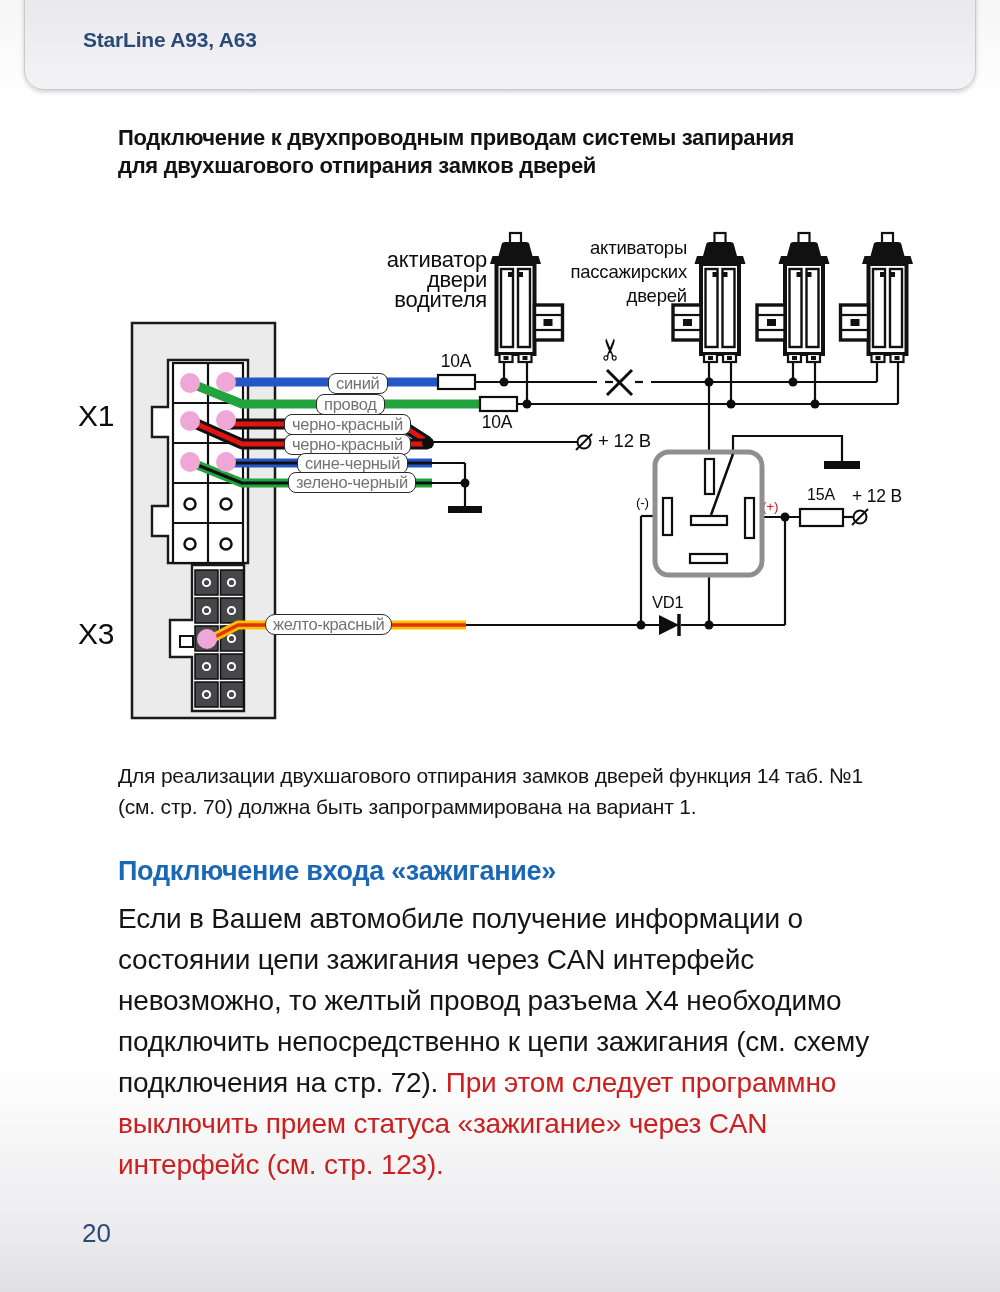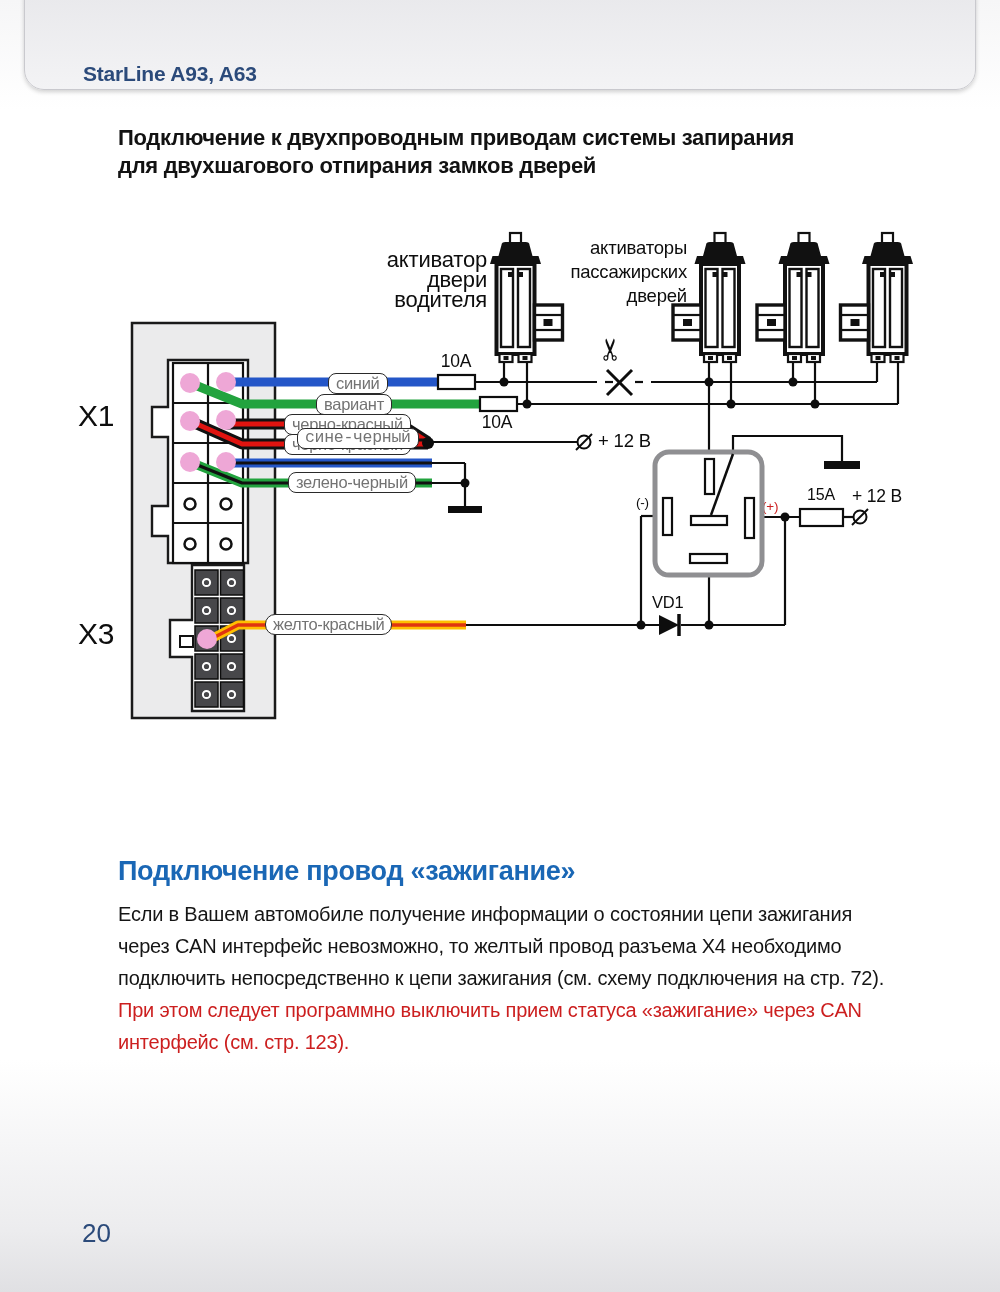--- a/index.html
+++ b/index.html
@@ -2,27 +2,27 @@
 <html><head>
 <meta charset="utf-8">
 <style>
   html,body{margin:0;padding:0;}
   body{font-family:"Liberation Sans",sans-serif;}
   #page{position:relative;width:1000px;height:1292px;overflow:hidden;
         background:linear-gradient(180deg,#f6f6f7 0px,#ffffff 110px,#ffffff 1060px,#ececee 1230px,#e0e0e3 1292px);}
   
   #header-card{position:absolute;left:24px;top:-22px;width:950px;height:110px;border-radius:20px;
       background:linear-gradient(180deg,#e7e7ea,#f3f3f5);border:1px solid #c9c9ce;box-shadow:0 2px 4px rgba(0,0,0,.18);}
-  #header-title{position:absolute;left:83px;top:28px;font-size:21px;font-weight:bold;color:#2b4a7a;letter-spacing:-0.2px;margin-top:34px;}
+  #header-title{position:absolute;left:83px;top:28px;font-size:21px;font-weight:bold;color:#2b4a7a;letter-spacing:-0.2px;}
   
   #doc-title{position:absolute;left:118px;top:124px;width:780px;font-size:22px;font-weight:bold;color:#121212;
       line-height:28px;letter-spacing:-0.3px;white-space:pre-line;}
   #note-par{position:absolute;left:118px;top:760px;width:762px;font-size:21px;color:#151515;line-height:31px;letter-spacing:-0.2px;}
   #sec2-heading{position:absolute;left:118px;top:856px;font-size:27px;font-weight:bold;color:#1a67b5;letter-spacing:-0.3px;}
-  #sec2-par{position:absolute;left:118px;top:898px;width:772px;font-size:20px;color:#151515;line-height:32px;letter-spacing:-0.2px;}
+  #sec2-par{position:absolute;left:118px;top:898px;width:772px;font-size:28px;color:#151515;line-height:41px;letter-spacing:-0.2px;}
   #sec2-par .red{color:#cc1f1f;}
   #page-number{position:absolute;left:82px;top:1218px;font-size:26px;color:#2b4a7a;}
   
   .dtext{position:absolute;color:#0d0d0d;letter-spacing:-0.2px;}
   .ml{white-space:pre-line;}
   .lblbox{position:absolute;background:#fff;border:1.7px solid #2a2a2a;border-radius:8px;height:19px;
       line-height:18px;padding:0 7px;font-size:16.5px;color:#737373;letter-spacing:-0.3px;z-index:3;}
   #watermark{position:absolute;left:403px;top:618px;font-size:45px;font-weight:bold;font-style:italic;
       color:#e00606;letter-spacing:0.5px;z-index:4;}
   #scissors-icon{position:absolute;left:598px;top:332px;font-size:30px;color:#0d0d0d;transform:rotate(-90deg);z-index:2;}
@@ -237,26 +237,27 @@
   <div class="dtext" style="left:657px;top:536px;font-size:17px;">85</div>
   <div class="dtext" style="left:693px;top:527px;font-size:17px;">87a</div>
   <div class="dtext" style="left:729px;top:551px;font-size:17px;">87</div>
   <div class="dtext" style="left:636px;top:495px;font-size:13.5px;">(-)</div>
   <div class="dtext" style="left:762px;top:499px;font-size:13.5px;color:#cc1f1f;">(+)</div>
   <div class="dtext" style="left:652px;top:593px;font-size:16.5px;">VD1</div>
 
   <div id="scissors-icon">✂</div>
 
   <div class="lblbox" style="left:328px;top:373px;">синий</div>
-  <div class="lblbox" style="left:316px;top:394px;">вариант</div>
+  <div class="lblbox" style="left:316px;top:394px;">провод</div>
   <div class="lblbox" style="left:284px;top:414px;">черно-красный</div>
   <div class="lblbox" style="left:284px;top:434px;">черно-красный</div>
-  <div class="lblbox" style="left:297px;top:428px;font-family:Liberation Mono, monospace;">сине-черный</div>
+  <div class="lblbox" style="left:297px;top:453px;">сине-черный</div>
   <div class="lblbox" style="left:288px;top:472px;">зелено-черный</div>
   <div class="lblbox" style="left:265px;top:614px;border-radius:10px;">желто-красный</div>
 
 
-
-  <div id="sec2-heading">Подключение провод «зажигание»</div>
+  <div id="note-par">Для реализации двухшагового отпирания замков дверей функция 14 таб. №1 (см. стр. 70) должна быть запрограммирована на вариант 1.</div>
+
+  <div id="sec2-heading">Подключение входа «зажигание»</div>
   <div id="sec2-par"><span>Если в Вашем автомобиле получение информации о состоянии цепи зажигания через CAN интерфейс невозможно, то желтый провод разъема Х4 необходимо подключить непосредственно к цепи зажигания (см. схему подключения на стр. 72). </span><span class="red">При этом следует программно выключить прием статуса «зажигание» через CAN интерфейс (см. стр. 123).</span></div>
 
   <div id="page-number">20</div>
 </div>
 
 </body></html>

